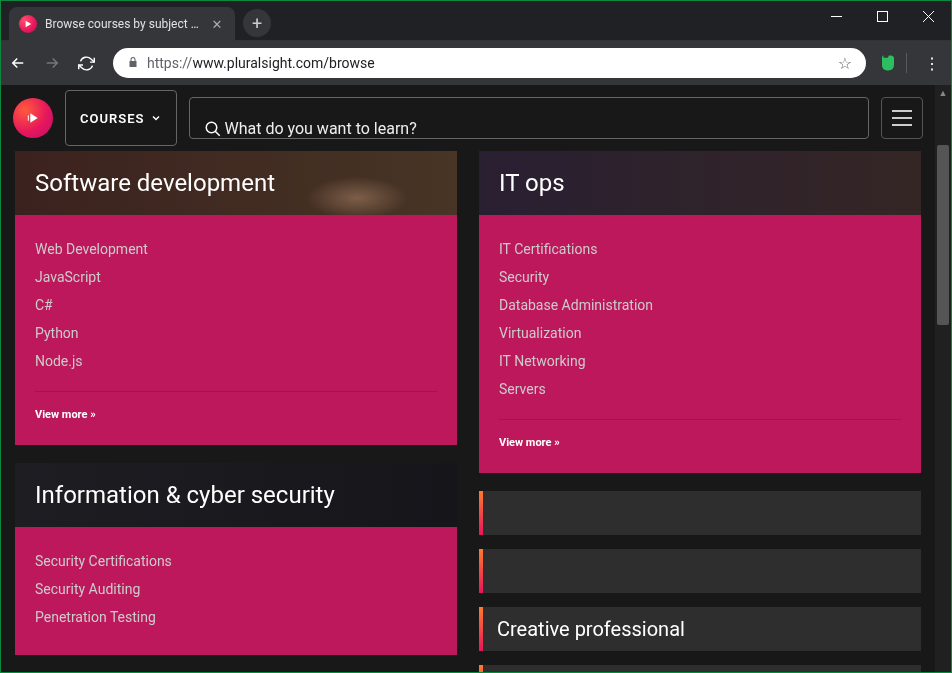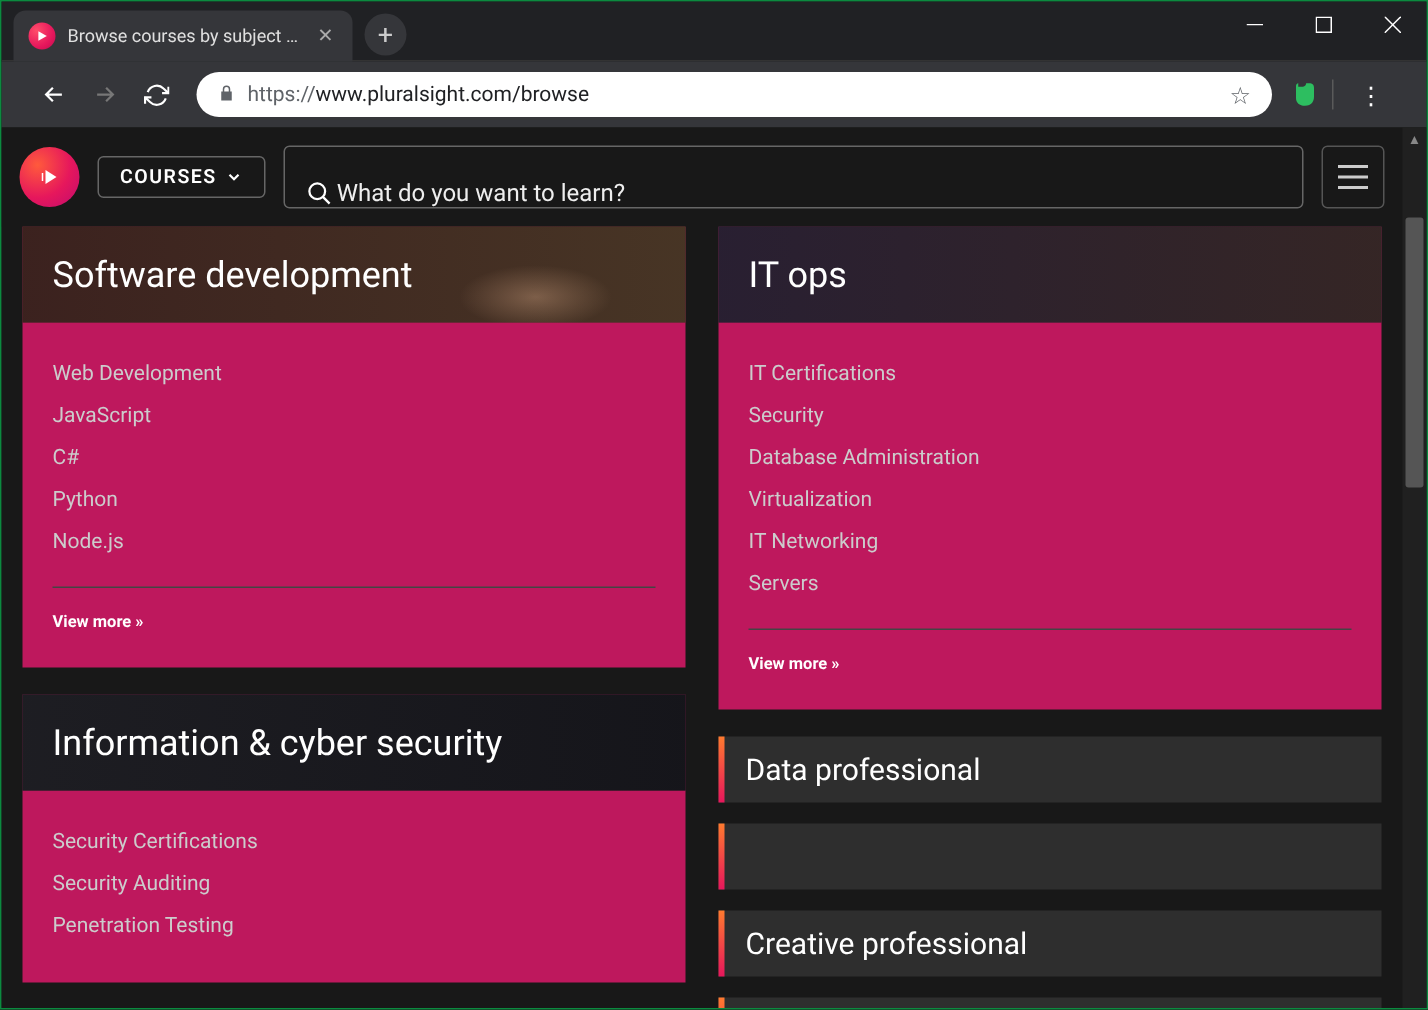--- a/index.html
+++ b/index.html
@@ -11,21 +11,21 @@
 .tab-favicon { width: 18px; height: 18px; border-radius: 50%; background: radial-gradient(circle at 30% 30%, #ff4d6a, #e6175c 60%, #c00b4f); display:flex; align-items:center; justify-content:center; }
 .tab-favicon svg { width: 8px; height: 8px; }
 .tab-title { color: #e0e0e0; font-size: 12px; flex: 1; white-space: nowrap; overflow: hidden; text-overflow: ellipsis; }
 .tab-close { color: #aaa; font-size: 13px; cursor: pointer; width:16px; text-align:center; }
 .newtab { margin-top: 8px; margin-left: 8px; width: 28px; height: 28px; border-radius: 50%; background: #35363a; color: #ccc; font-size: 18px; display: flex; align-items: center; justify-content: center; cursor: pointer; }
 .window-controls { margin-left: auto; display: flex; }
 .wc { width: 46px; height: 30px; display: flex; align-items: center; justify-content: center; color: #fff; cursor:pointer; }
 .wc svg { stroke: #fff; }
 
 
-.addrbar { height: 44px; background: #35363a; display: flex; align-items: center; padding: 0 20px; gap: 4px; }
+.addrbar { height: 44px; background: #35363a; display: flex; align-items: center; padding: 0 2px; gap: 4px; }
 .navbtn { width: 30px; height: 30px; display: flex; align-items: center; justify-content: center; color: #fff; cursor:pointer; }
 .navbtn.disabled { color: #777; }
 .addr { flex: 1; height: 30px; background: #fff; border-radius: 15px; display: flex; align-items: center; padding: 0 14px; gap: 8px; margin: 0 8px; }
 .addr-lock { color: #5f6368; font-size: 12px; }
 .addr-text { color: #202124; font-size: 14px; flex:1; }
 .addr-text .secure { color: #5f6368; }
 .addr-star { color: #5f6368; font-size: 16px; }
 .ext-icon { width: 20px; height: 20px; display:flex; align-items:center; justify-content:center; }
 .menu-btn { width: 34px; height: 30px; display: flex; align-items: center; justify-content: center; color: #fff; cursor:pointer; }
 
@@ -33,21 +33,21 @@
 .page { background: #181818; height: 589px; position: relative; display:flex; }
 .page-inner { flex:1; overflow:hidden; }
 .vscroll { width: 16px; background: #202020; position: relative; }
 .vscroll-thumb { position: absolute; left: 2px; right: 2px; top: 60px; height: 180px; background: #555; border-radius: 2px; }
 .vscroll-arrow { position:absolute; left:0; right:0; height:16px; display:flex; align-items:center; justify-content:center; color:#888; font-size:9px;}
 .vscroll-arrow.up { top:0; }
 
 .site-header { height: 66px; background: #181818; display: flex; align-items: center; padding: 0 12px; gap: 12px; position:relative; }
 .logo { width: 40px; height: 40px; border-radius: 50%; background: radial-gradient(circle at 30% 30%, #ff5a3c, #e6175c 55%, #c00b6f); display: flex; align-items: center; justify-content: center; }
 .logo svg { width: 16px; height: 16px; }
-.courses-btn { height: 28px; border: 1px solid #666; border-radius: 4px; background: transparent; color: #fff; padding: 0 14px; display: flex; align-items: center; gap: 6px; font-size: 13px; letter-spacing: 1px; font-weight: 600; cursor:pointer;justify-content:center; }
+.courses-btn { height: 56px; border: 1px solid #666; border-radius: 4px; background: transparent; color: #fff; padding: 0 14px; display: flex; align-items: center; gap: 6px; font-size: 13px; letter-spacing: 1px; font-weight: 600; cursor:pointer;justify-content:center; }
 .search-wrap { flex: 1; height: 42px; border: 1px solid #666; border-radius: 4px; display: flex; align-items: flex-end; padding: 0 14px; gap: 2px; }
 .search-wrap svg { stroke: #fff; width: 18px; height: 18px; }
 .search-input { flex: 1; background: transparent; border: none; color: #fff; font-size: 16px; outline: none; }
 .search-input::placeholder { color: #eee; }
 .hamburger { width: 42px; height: 42px; border: 1px solid #555; border-radius: 4px; display: flex; flex-direction: column; align-items: center; justify-content: center; gap: 5px; cursor:pointer; }
 .hamburger span { width: 20px; height: 2px; background: #ccc; }
 
 .content { padding: 0 14px; display: flex; gap: 22px; }
 .col { flex: 1; display: flex; flex-direction: column; }
 
@@ -213,21 +213,20 @@
             <li>IT Networking</li>
             <li>Servers</li>
           </ul>
           <div class="divider"></div>
           <div class="viewmore">View more »</div>
         </div>
       </div>
 
       <div class="strip">
         <div class="strip-bar"></div>
-        <div class="strip-title">Data professional</div>
       </div>
       <div class="strip">
         <div class="strip-bar"></div>
       </div>
       <div class="strip">
         <div class="strip-bar"></div>
         <div class="strip-title">Creative professional</div>
       </div>
       <div class="strip">
         <div class="strip-bar"></div>

